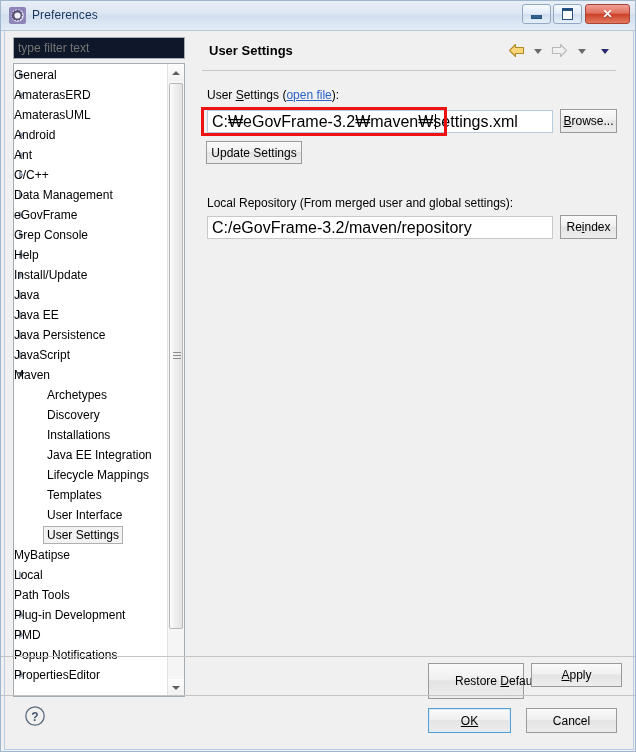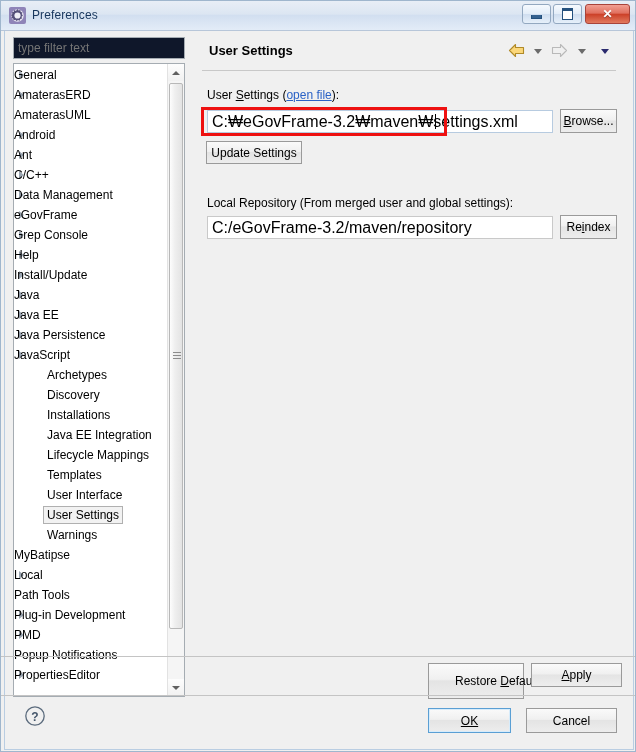--- a/index.html
+++ b/index.html
@@ -466,20 +466,26 @@
             <span class="collapsed"></span>
           </span>
           <span class="tree-label">Java Persistence</span>
         </div>
         <div class="tree-row lvl0">
           <span class="tree-arrow">
             <span class="collapsed"></span>
           </span>
           <span class="tree-label">JavaScript</span>
         </div>
+        <div class="tree-row lvl0">
+          <span class="tree-arrow">
+            <span class="expanded"></span>
+          </span>
+          <span class="tree-label">Maven</span>
+        </div>
         <div class="tree-row lvl1">
           <span class="tree-label">Archetypes</span>
         </div>
         <div class="tree-row lvl1">
           <span class="tree-label">Discovery</span>
         </div>
         <div class="tree-row lvl1">
           <span class="tree-label">Installations</span>
         </div>
         <div class="tree-row lvl1">
@@ -489,23 +495,20 @@
           <span class="tree-label">Lifecycle Mappings</span>
         </div>
         <div class="tree-row lvl1">
           <span class="tree-label">Templates</span>
         </div>
         <div class="tree-row lvl1">
           <span class="tree-label">User Interface</span>
         </div>
         <div class="tree-row lvl1 selected">
           <span class="tree-label">User Settings</span>
-        </div>
-        <div class="tree-row lvl1">
-          <span class="tree-label">Warnings</span>
         </div>
         <div class="tree-row lvl0">
           <span class="tree-label">MyBatipse</span>
         </div>
         <div class="tree-row lvl0">
           <span class="tree-arrow">
             <span class="collapsed"></span>
           </span>
           <span class="tree-label">Local</span>
         </div>

